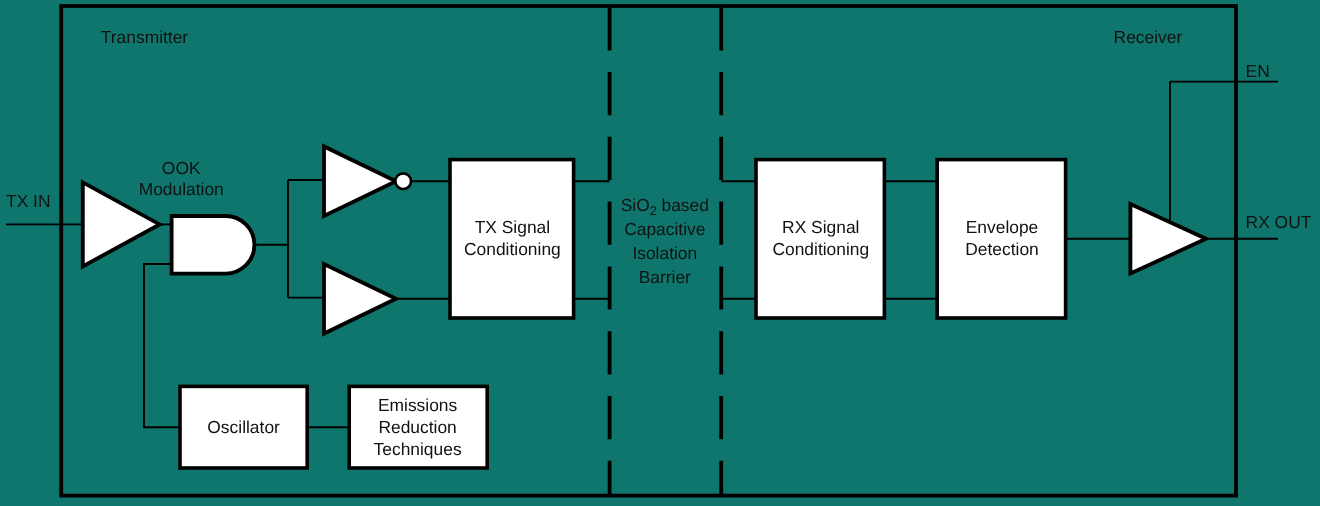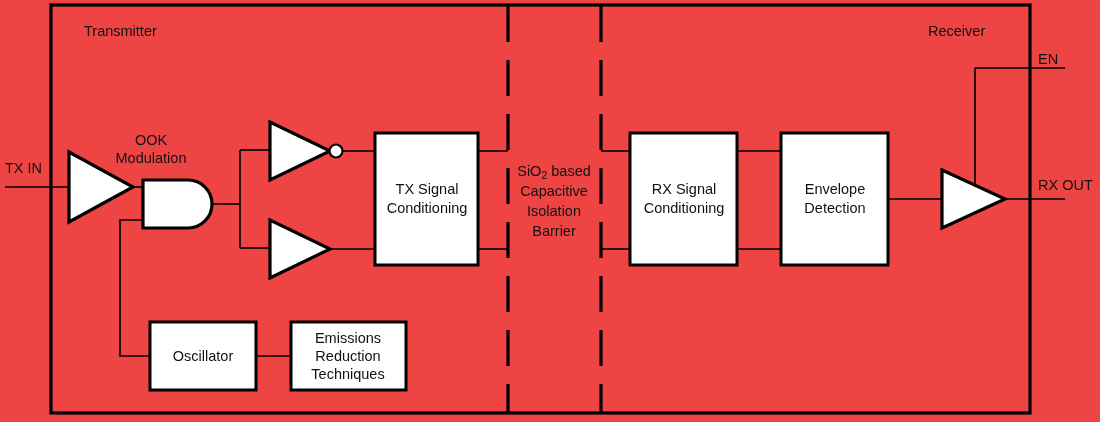--- a/index.html
+++ b/index.html
@@ -8,21 +8,21 @@
     padding: 0;
     background: #ffffff;
   }
   body {
     font-family: "Liberation Sans", sans-serif;
   }
   #diagram-root {
     position: relative;
     width: 1100px;
     height: 422px;
-    background: #ef4444;
+    background: #0f766e;
     overflow: hidden;
   }
   svg.diagram-canvas {
     position: absolute;
     left: 0;
     top: 0;
     width: 1100px;
     height: 422px;
     display: block;
   }

